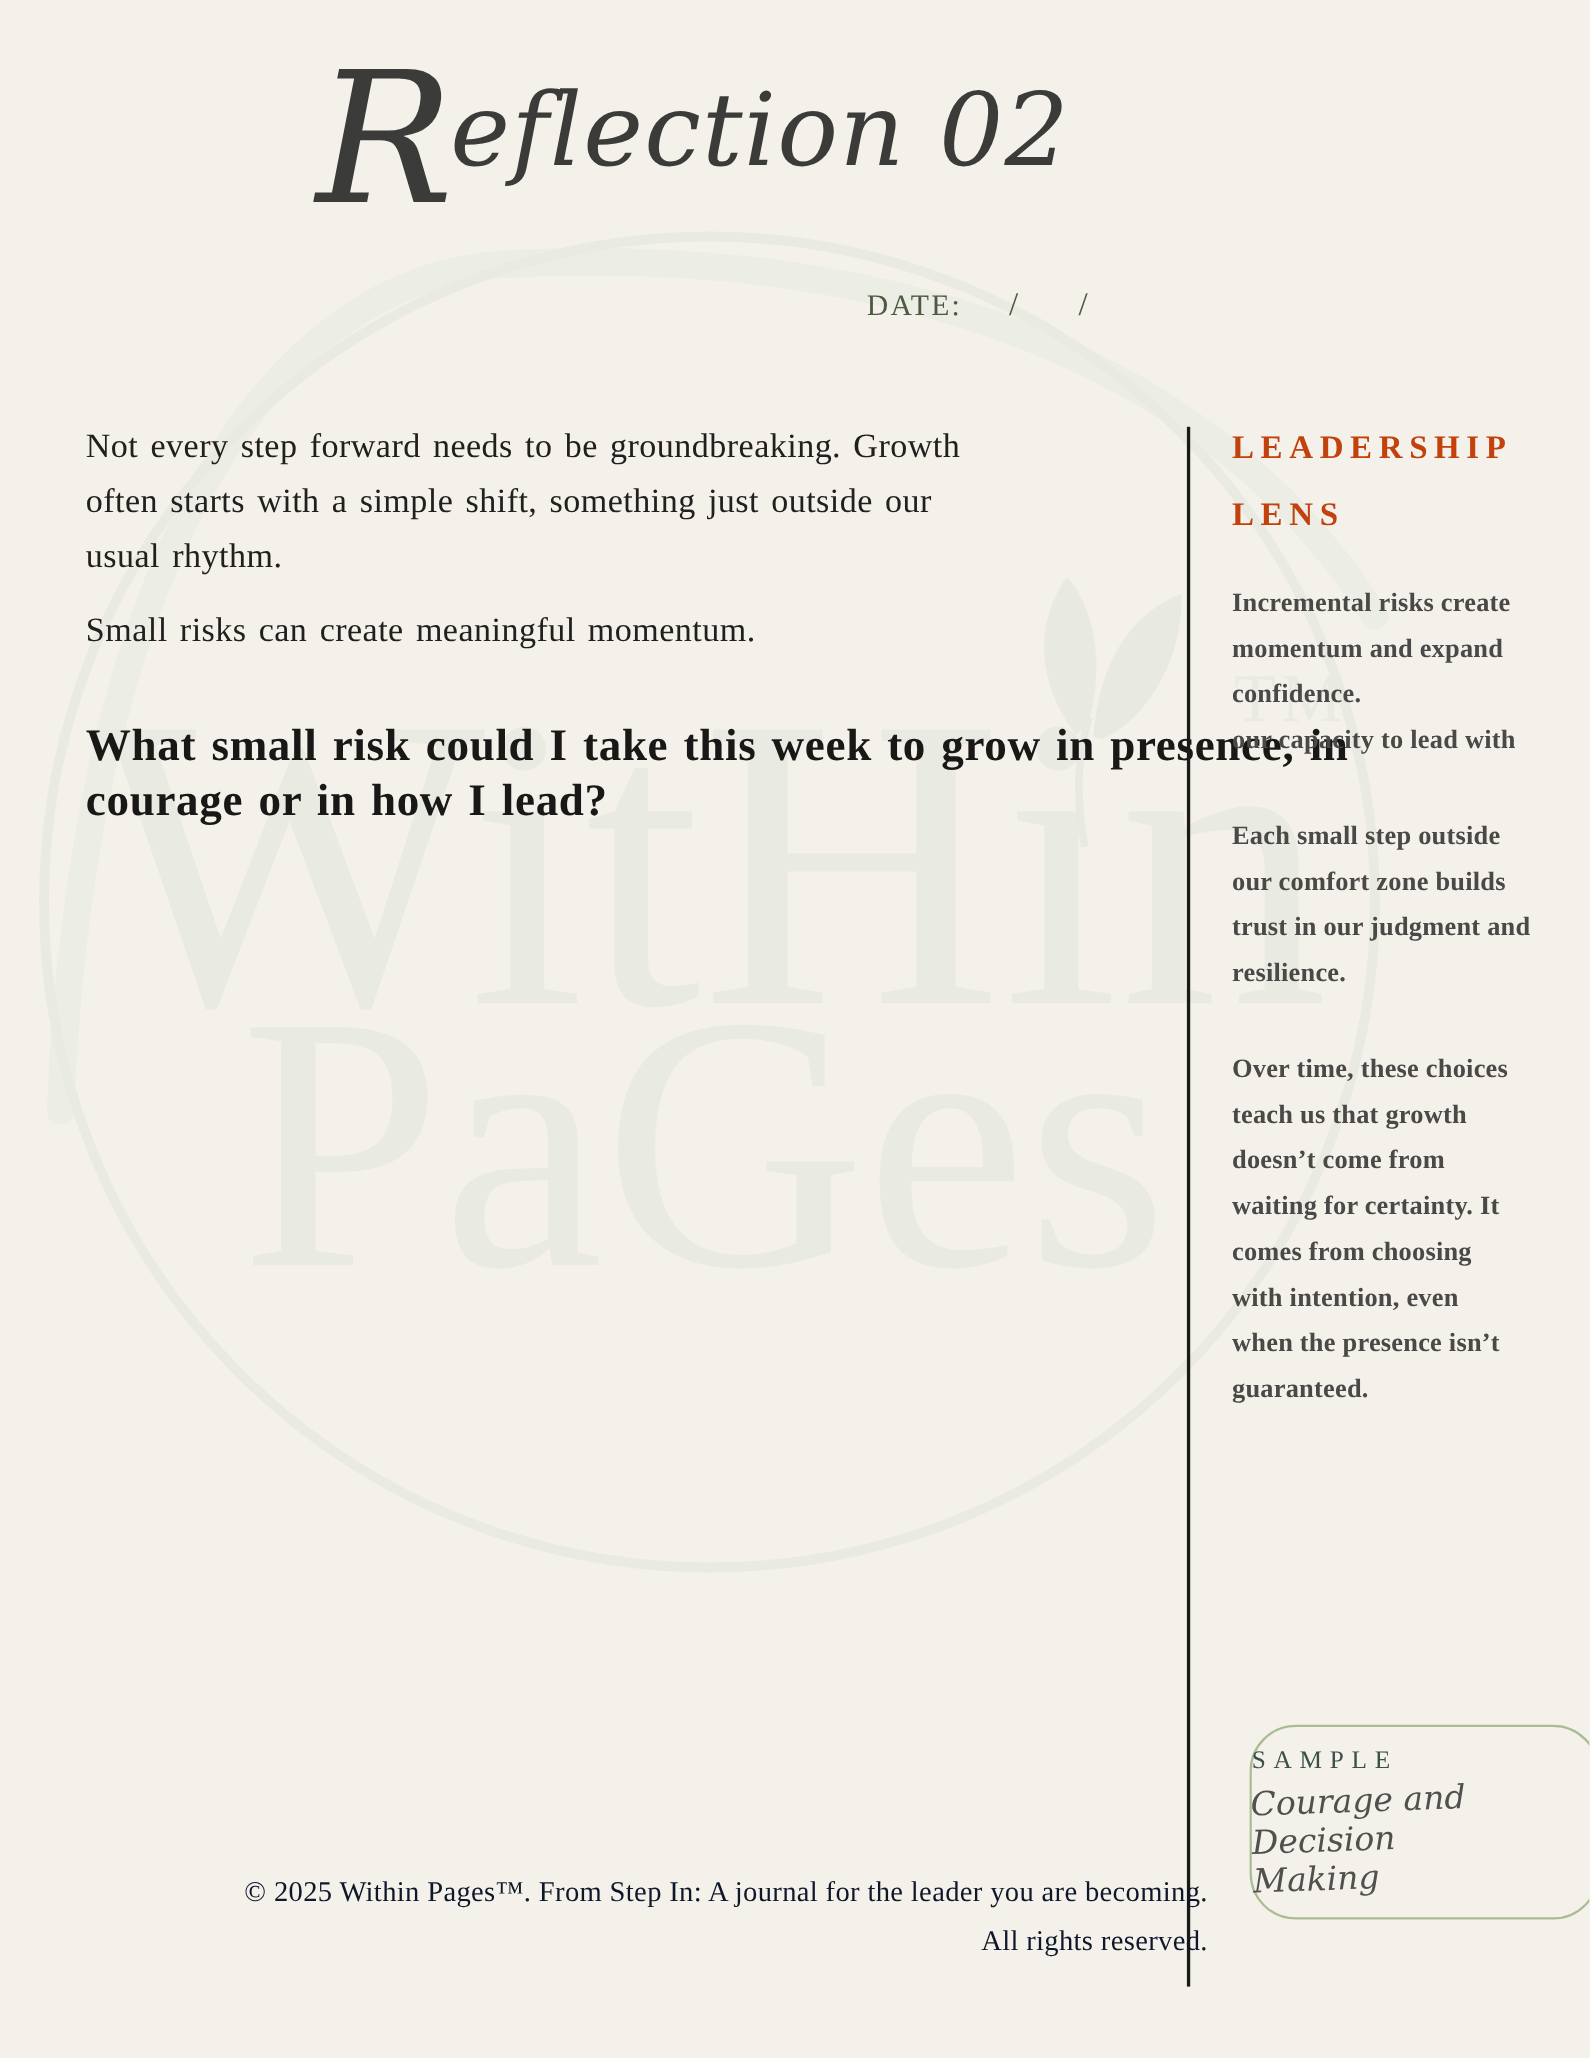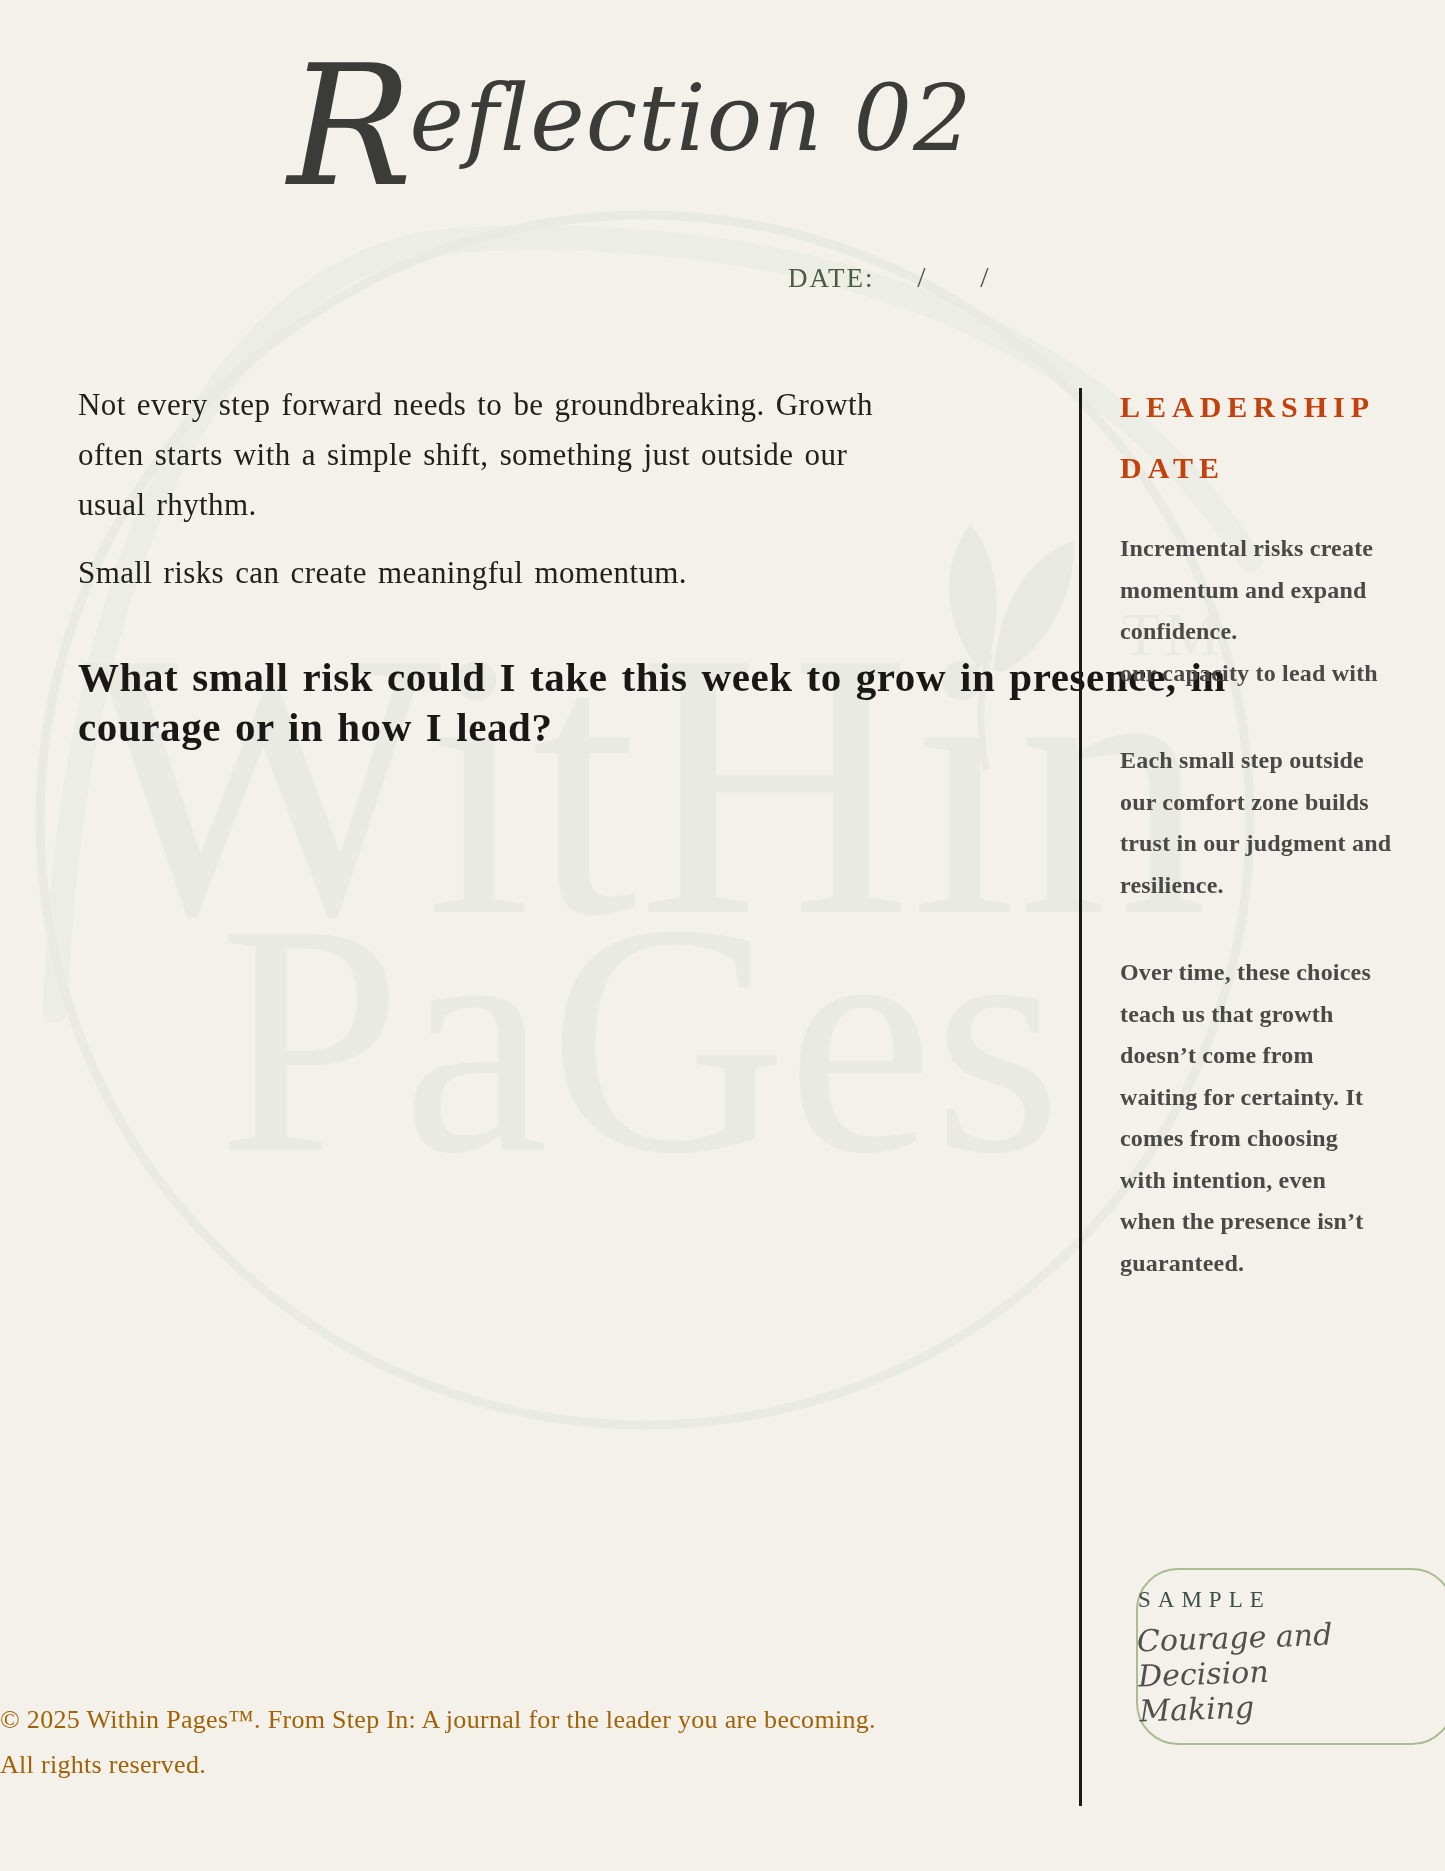--- a/index.html
+++ b/index.html
@@ -103,24 +103,24 @@
     font-style: italic;
     font-size: 30px; line-height: 35px;
     color: #50504e;
     transform: rotate(-2deg);
   }
 
   
   .footer {
     position: absolute;
     left: 0; top: 1697px; width: 1098px;
-    text-align: left;
+    text-align: right;
     font-size: 26px; line-height: 45px;
     letter-spacing: 0.3px;
-    color: #a16207;
+    color: #0f172a;
   }
 </style>
 </head>
 <body>
 
 <div class="page">
 
   <svg class="watermark" width="1445" height="1871" viewBox="0 0 1445 1871" xmlns="http://www.w3.org/2000/svg">
     <path d="M 55 1010 C 75 520 240 252 460 240 C 820 222 1105 330 1250 560" fill="none" stroke="#ecede5" stroke-width="25" stroke-linecap="round"></path>
     <circle cx="645" cy="820" r="605" fill="none" stroke="#e9ebe2" stroke-width="9"></circle>
@@ -157,21 +157,21 @@
       <div class="line">What small risk could I take this week to grow in presence, in</div>
       <div class="line">courage or in how I lead?</div>
     </div>
   </div>
 
   <div class="divider"></div>
 
   <div class="sidebar">
     <div class="sidebar-heading">
       <div class="line">LEADERSHIP</div>
-      <div class="line">DATE</div>
+      <div class="line">LENS</div>
     </div>
     <div class="sidebar-par first">
       <div class="line">Incremental risks create</div>
       <div class="line">momentum and expand</div>
       <div class="line">confidence.</div>
       <div class="line">our capacity to lead with</div>
     </div>
     <div class="sidebar-par">
       <div class="line">Each small step outside</div>
       <div class="line">our comfort zone builds</div>

